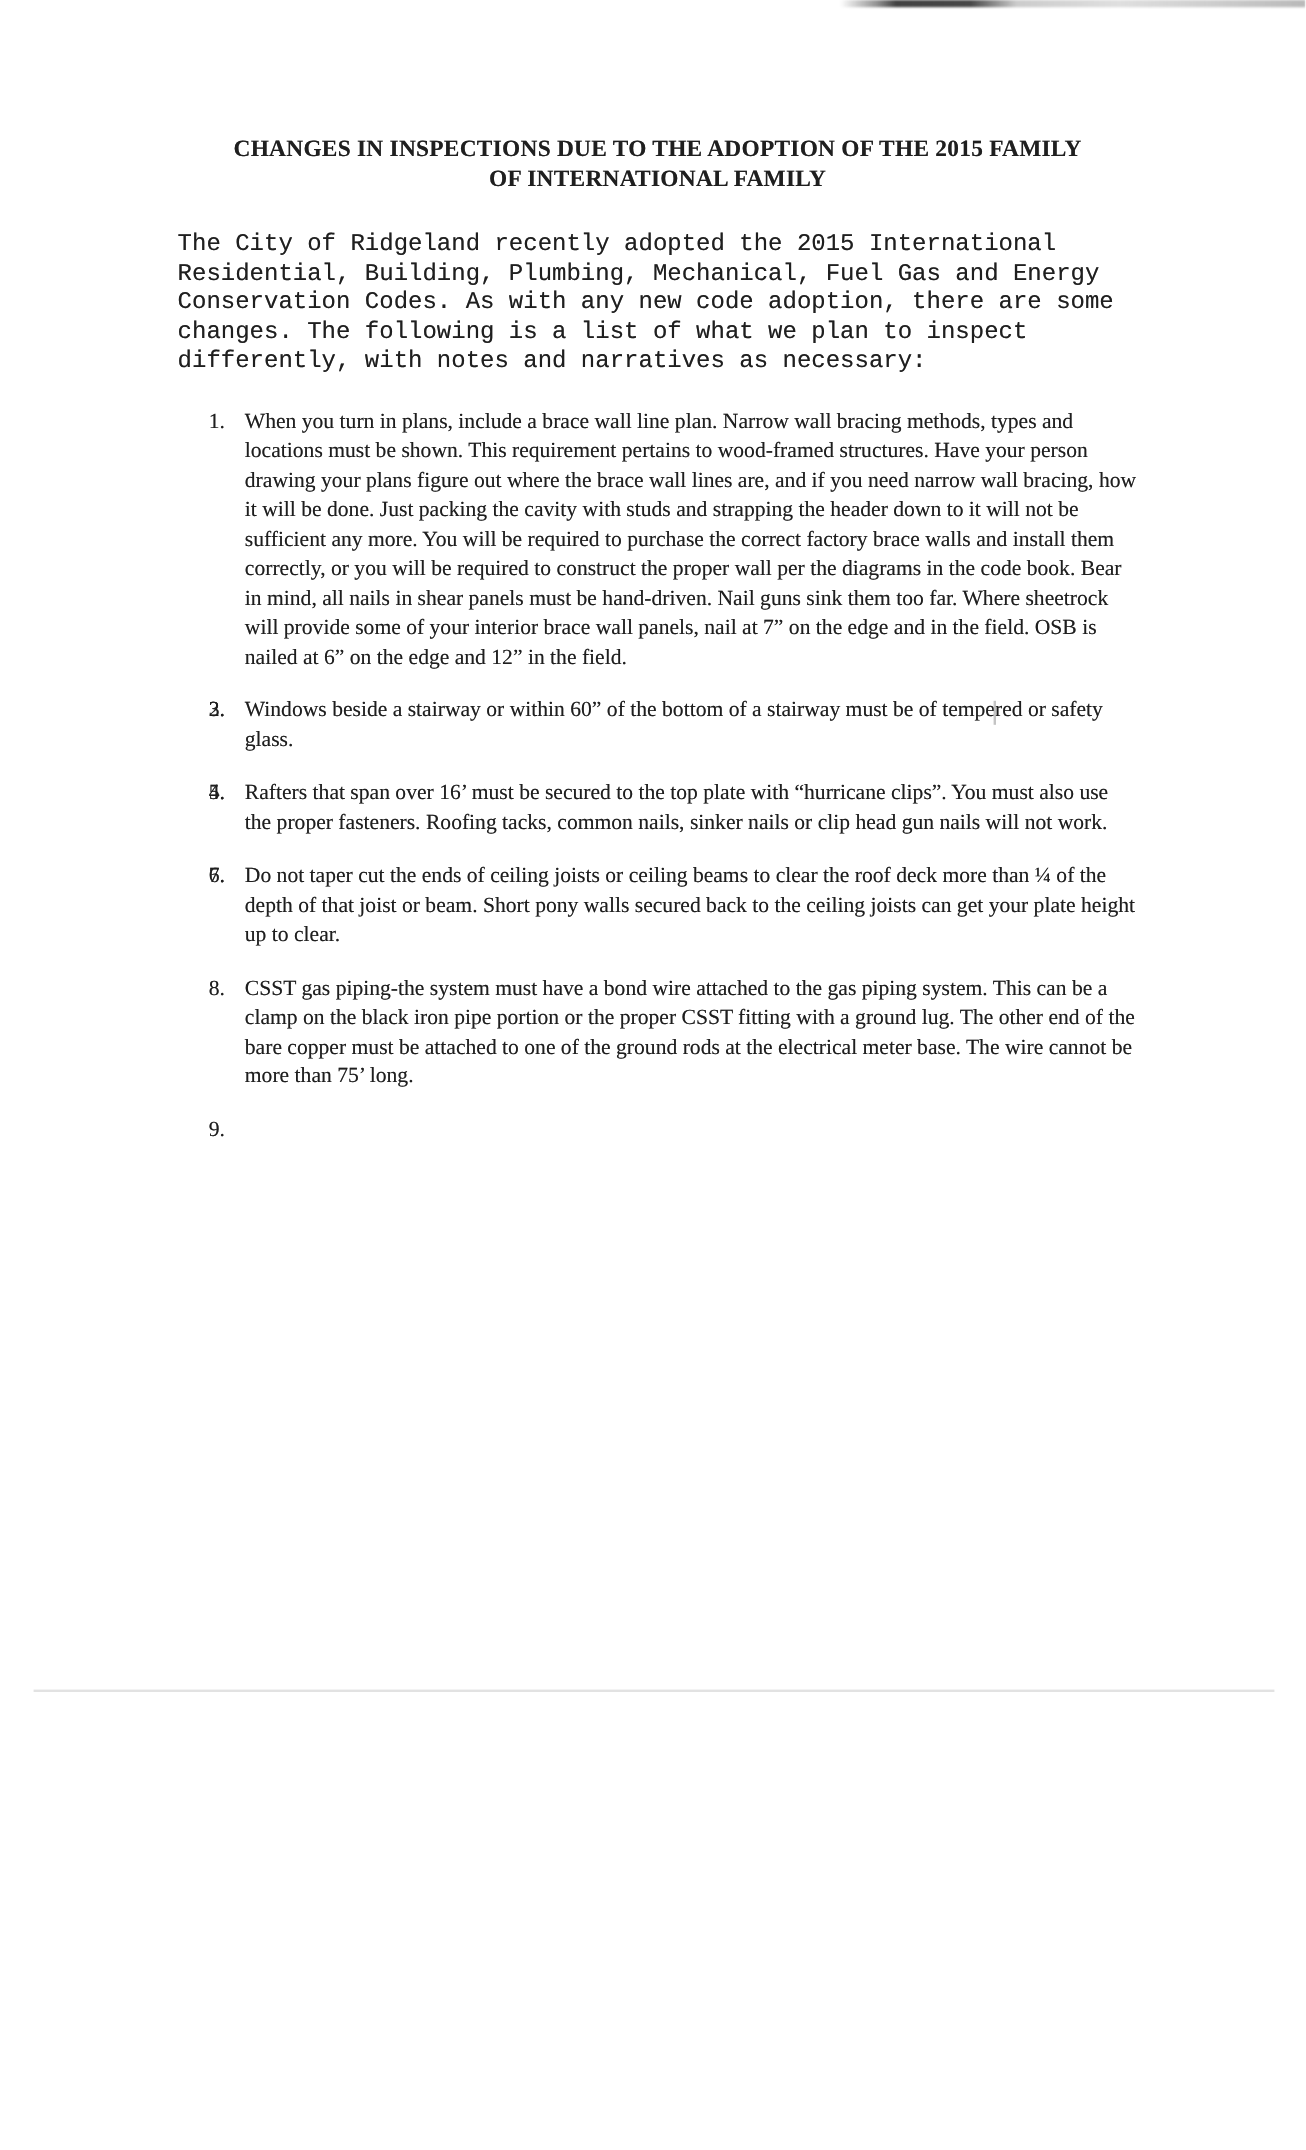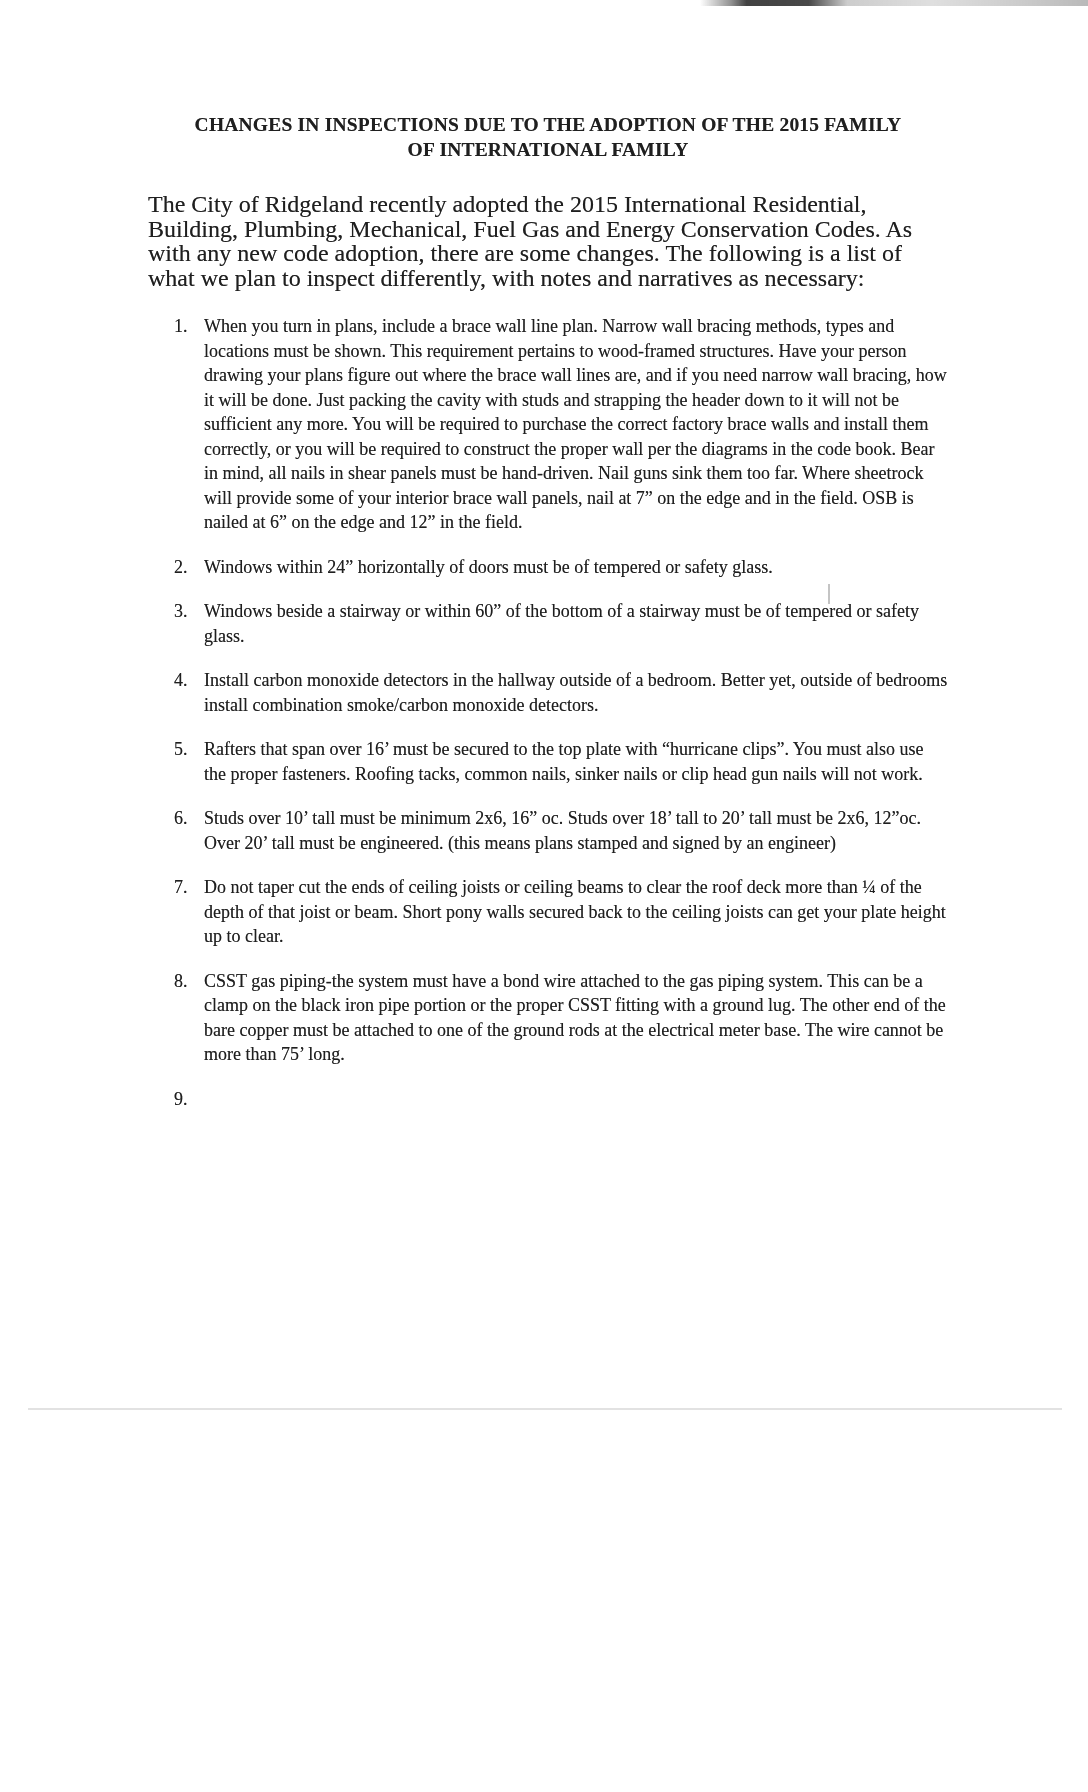--- a/index.html
+++ b/index.html
@@ -26,22 +26,23 @@
   .doc-title {
     margin: 0 0 30px 0;
     font-size: 19.5px;
     line-height: 25px;
     font-weight: bold;
     text-align: center;
     letter-spacing: 0.2px;
   }
   .intro {
     margin: 0 0 24px 0;
-    font-size: 24px;
+    font-size: 20px;
     line-height: 24.5px;
+    font-family: Liberation Mono, monospace;
   }
   ol.items {
     list-style: none;
     margin: 0;
     padding: 0;
   }
   ol.items li {
     position: relative;
     padding-left: 56px;
     margin-bottom: 20px;
@@ -104,37 +105,34 @@
 
     <p class="intro">The City of Ridgeland recently adopted the 2015 International Residential, Building, Plumbing, Mechanical, Fuel Gas and Energy Conservation Codes. As with any new code adoption, there are some changes. The following is a list of what we plan to inspect differently, with notes and narratives as necessary:</p>
 
     <ol class="items">
       <li>
         <span class="num">1.</span>
         <span class="txt">When you turn in plans, include a brace wall line plan. Narrow wall bracing methods, types and locations must be shown. This requirement pertains to wood-framed structures. Have your person drawing your plans figure out where the brace wall lines are, and if you need narrow wall bracing, how it will be done. Just packing the cavity with studs and strapping the header down to it will not be sufficient any more. You will be required to purchase the correct factory brace walls and install them correctly, or you will be required to construct the proper wall per the diagrams in the code book. Bear in mind, all nails in shear panels must be hand-driven. Nail guns sink them too far. Where sheetrock will provide some of your interior brace wall panels, nail at 7” on the edge and in the field. OSB is nailed at 6” on the edge and 12” in the field.</span>
       </li>
       <li>
         <span class="num">2.</span>
-        <span class="txt">Windows within 24” horizontally of doors must be of tempered or safety glass.</span>
       </li>
       <li>
         <span class="num">3.</span>
         <span class="txt">Windows beside a stairway or within 60” of the bottom of a stairway must be of tempered or safety glass.</span>
       </li>
       <li>
         <span class="num">4.</span>
-        <span class="txt">Install carbon monoxide detectors in the hallway outside of a bedroom. Better yet, outside of bedrooms install combination smoke/carbon monoxide detectors.</span>
       </li>
       <li>
         <span class="num">5.</span>
         <span class="txt">Rafters that span over 16’ must be secured to the top plate with “hurricane clips”. You must also use the proper fasteners. Roofing tacks, common nails, sinker nails or clip head gun nails will not work.</span>
       </li>
       <li>
         <span class="num">6.</span>
-        <span class="txt">Studs over 10’ tall must be minimum 2x6, 16” oc. Studs over 18’ tall to 20’ tall must be 2x6, 12”oc. Over 20’ tall must be engineered. (this means plans stamped and signed by an engineer)</span>
       </li>
       <li>
         <span class="num">7.</span>
         <span class="txt">Do not taper cut the ends of ceiling joists or ceiling beams to clear the roof deck more than ¼ of the depth of that joist or beam. Short pony walls secured back to the ceiling joists can get your plate height up to clear.</span>
       </li>
       <li>
         <span class="num">8.</span>
         <span class="txt">CSST gas piping-the system must have a bond wire attached to the gas piping system. This can be a clamp on the black iron pipe portion or the proper CSST fitting with a ground lug. The other end of the bare copper must be attached to one of the ground rods at the electrical meter base. The wire cannot be more than 75’ long.</span>
       </li>
       <li>

